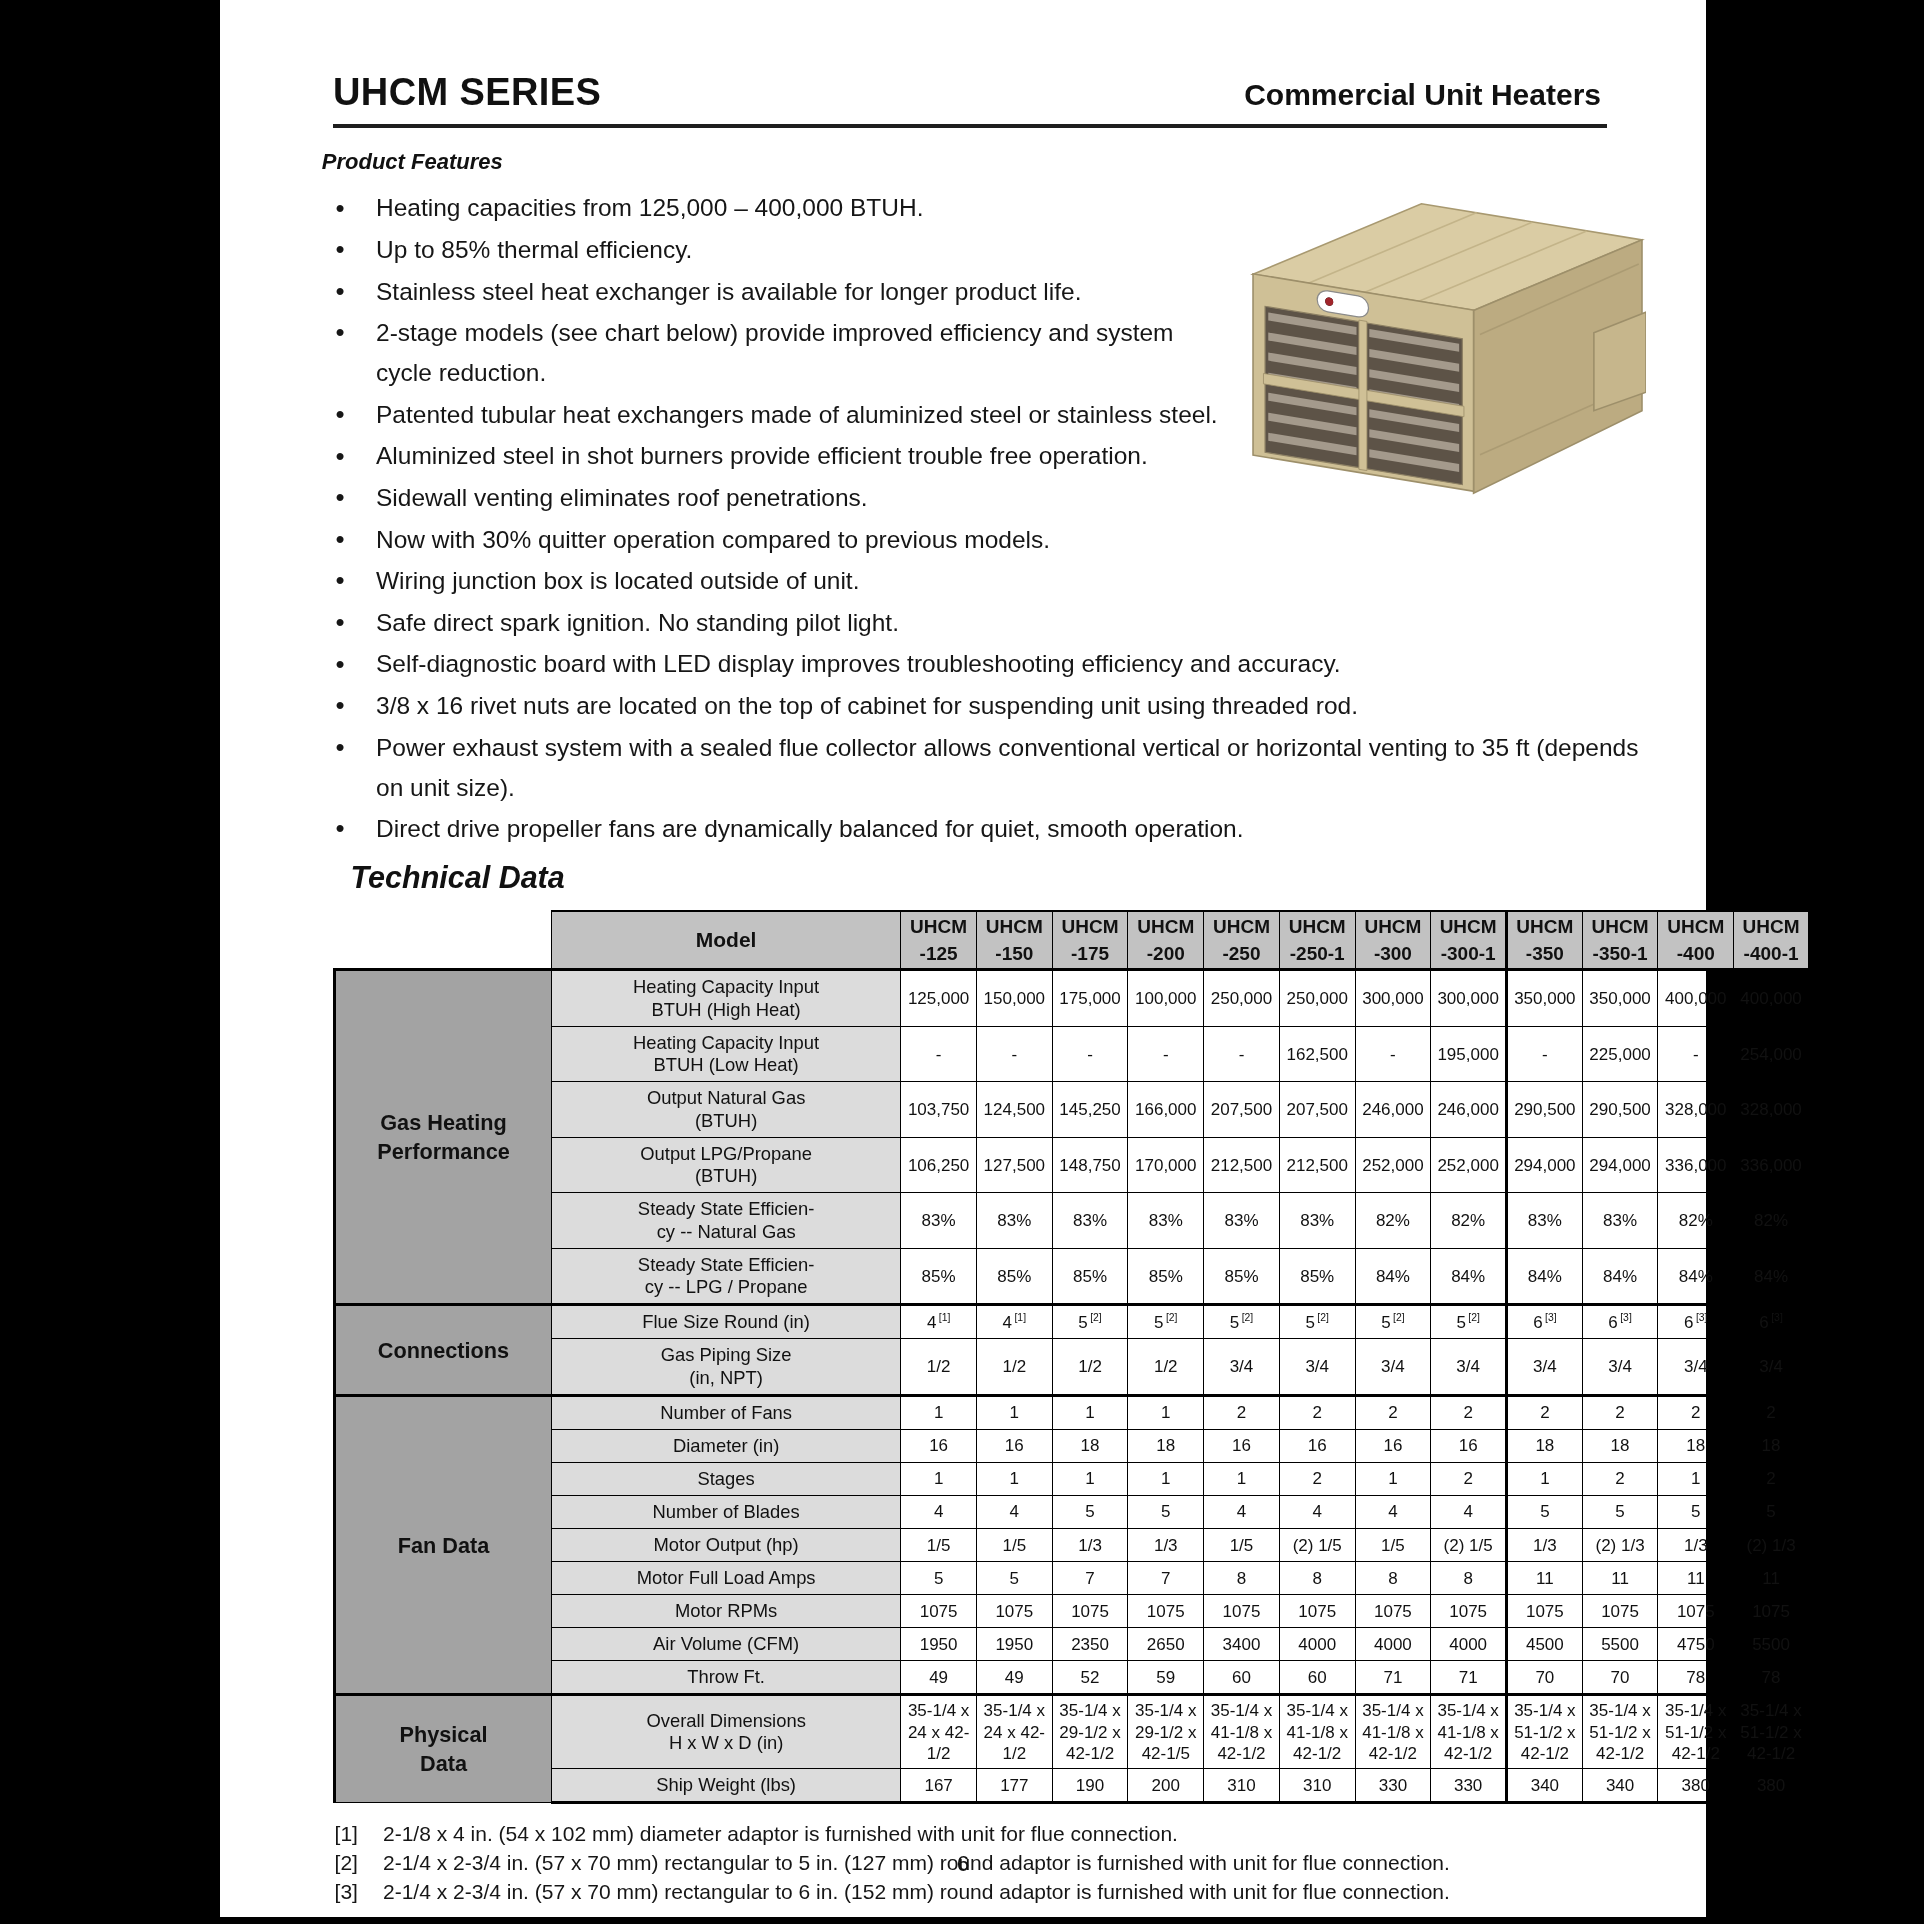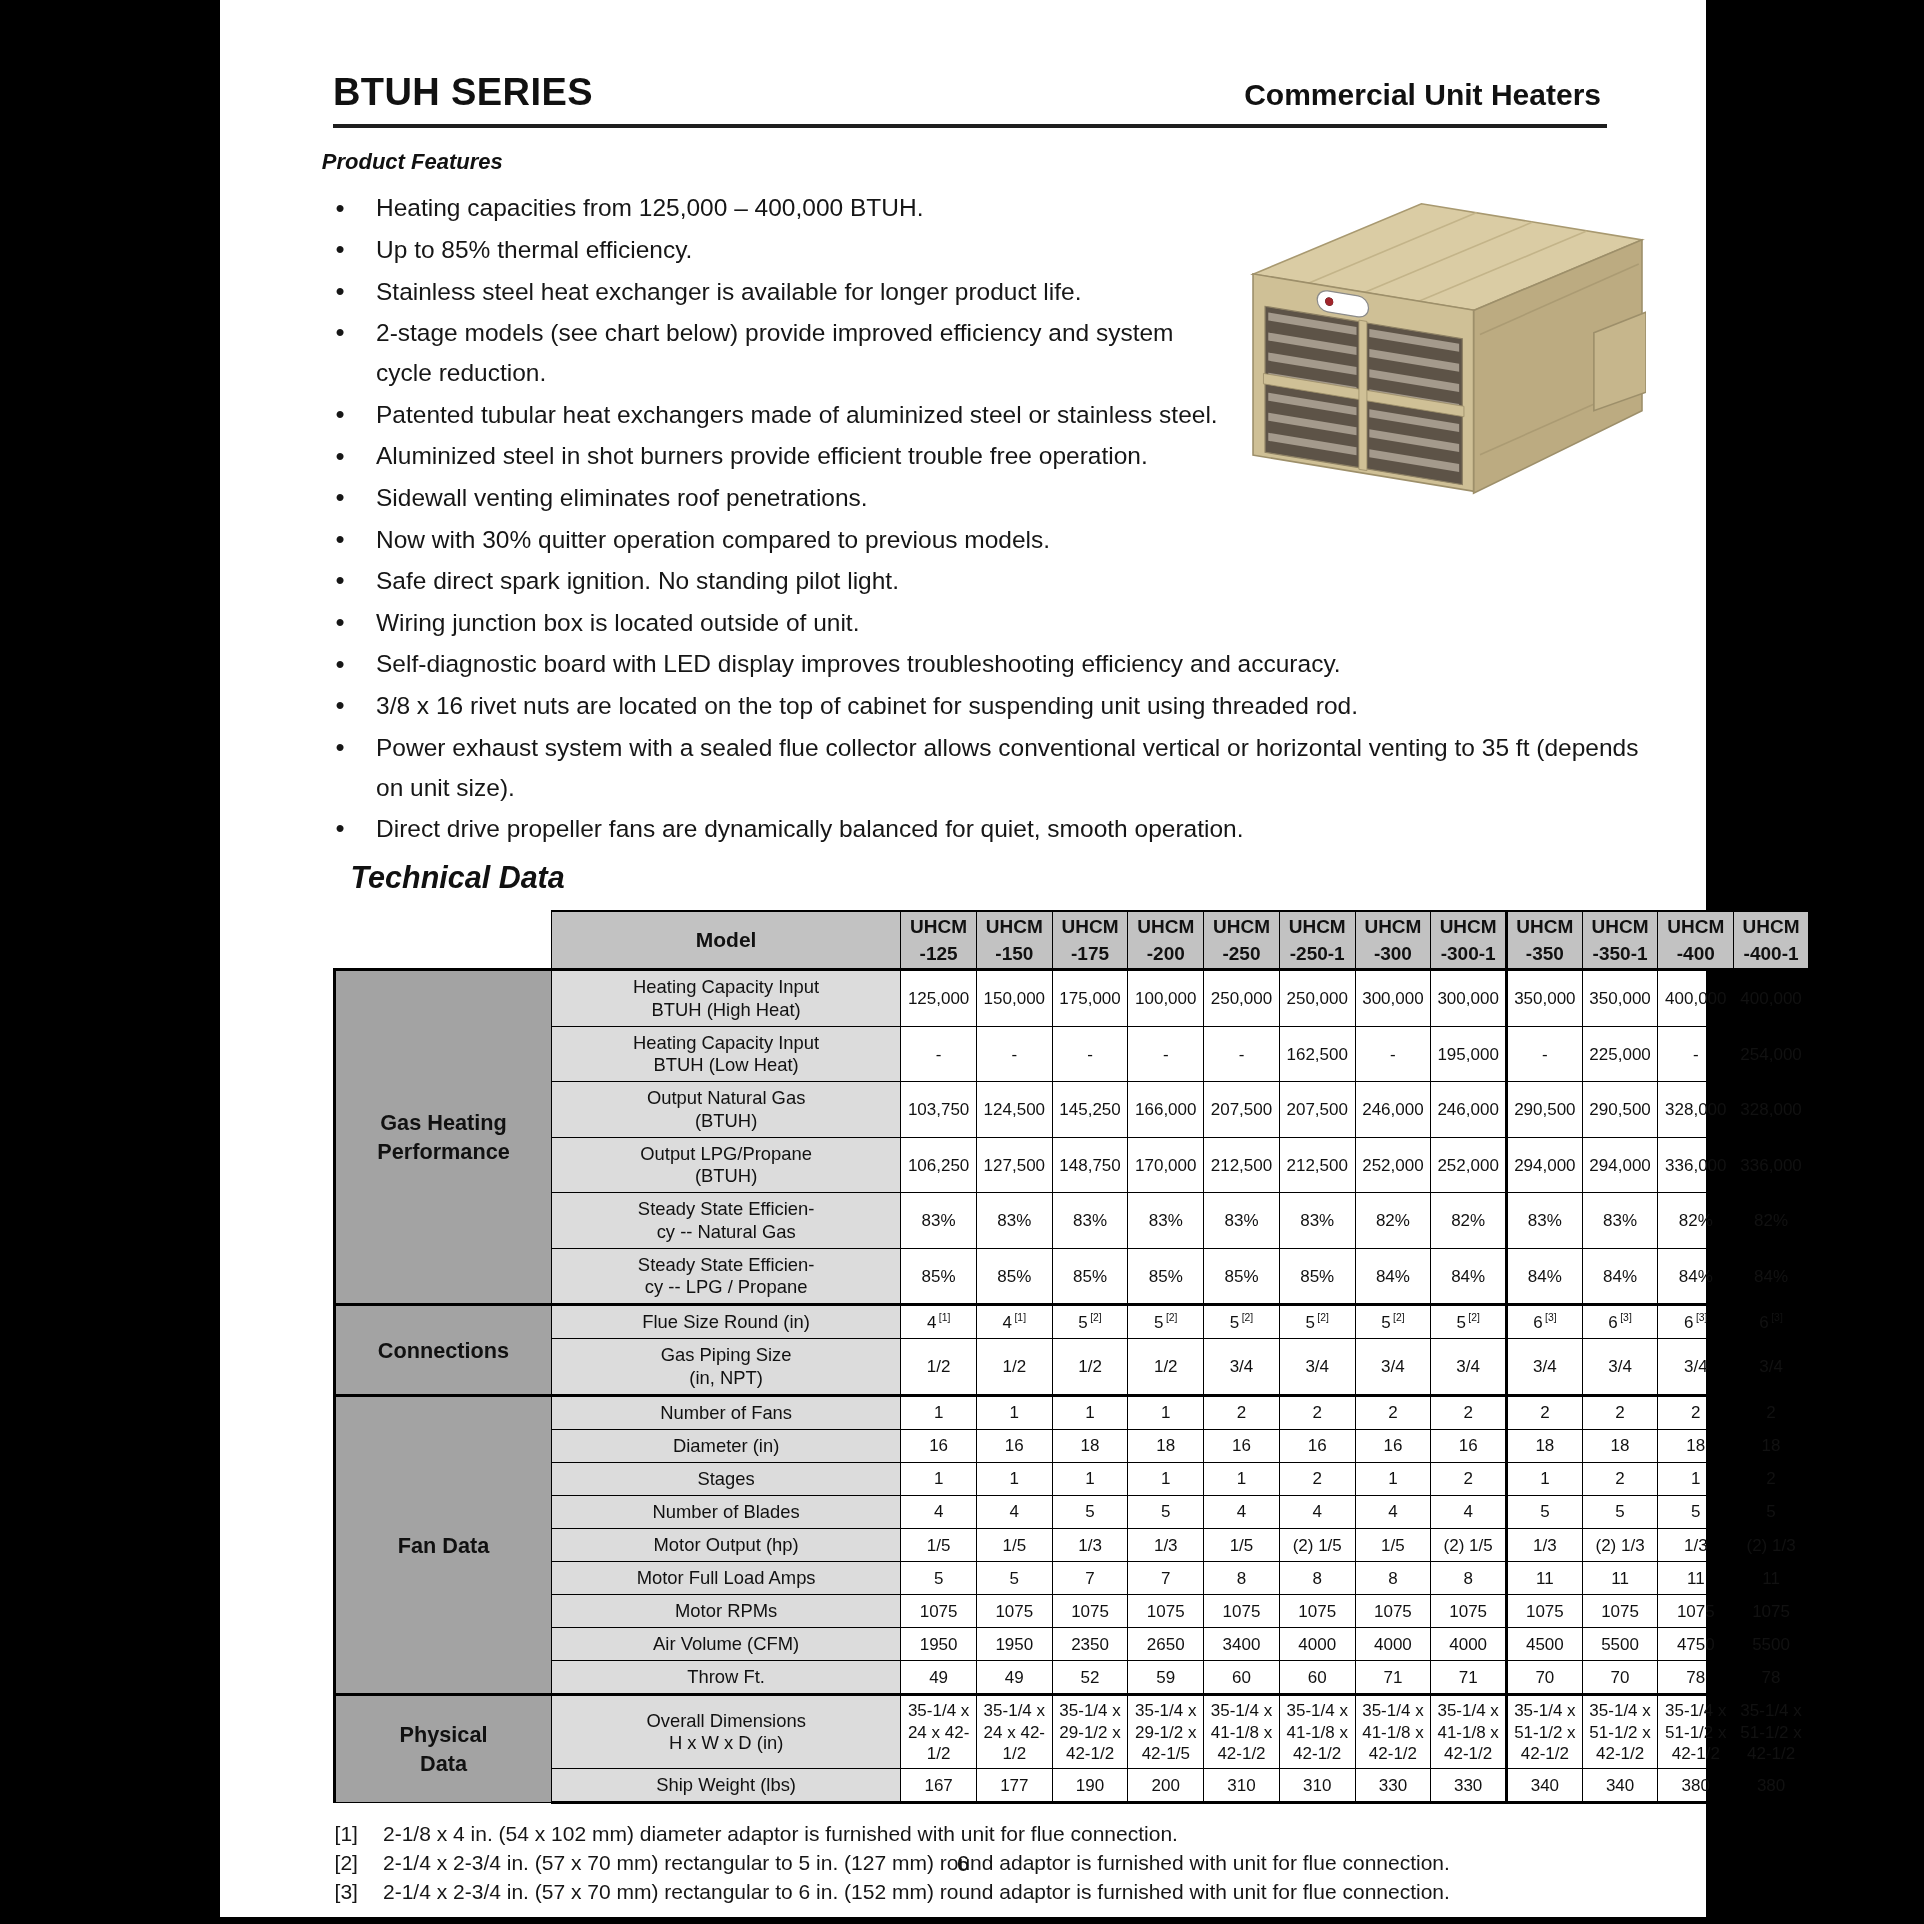--- a/index.html
+++ b/index.html
@@ -48,21 +48,21 @@
   .fmark{position:absolute;left:1.6px;}
   .page-num{position:absolute;left:0;width:1486px;text-align:center;top:1851px;font-size:22.5px;}
 </style>
 </head>
 <body>
 
 <div class="page">
   <div class="content">
 
     <div class="page-header">
-      <h1 class="title-left">BTUH SERIES</h1>
+      <h1 class="title-left">UHCM SERIES</h1>
       <div class="title-right">Commercial Unit Heaters</div>
     </div>
     <div class="rule"></div>
 
     <div class="features-heading">Product Features</div>
 
     <div class="features-body">
       <div class="product-image">
         <svg viewBox="0 0 505 390" width="405" height="313">
 
@@ -107,22 +107,22 @@
       </div>
       <ul class="features">
           <li class="feature">Heating capacities from 125,000 – 400,000 BTUH.</li>
           <li class="feature">Up to 85% thermal efficiency.</li>
           <li class="feature">Stainless steel heat exchanger is available for longer product life.</li>
           <li class="feature">2-stage models (see chart below) provide improved efficiency and system<br>cycle reduction.</li>
           <li class="feature">Patented tubular heat exchangers made of aluminized steel or stainless steel.</li>
           <li class="feature">Aluminized steel in shot burners provide efficient trouble free operation.</li>
           <li class="feature">Sidewall venting eliminates roof penetrations.</li>
           <li class="feature">Now with 30% quitter operation compared to previous models.</li>
+          <li class="feature">Wiring junction box is located outside of unit.</li>
           <li class="feature">Safe direct spark ignition.  No standing pilot light.</li>
-          <li class="feature">Wiring junction box is located outside of unit.</li>
           <li class="feature">Self-diagnostic board with LED display improves troubleshooting efficiency and accuracy.</li>
           <li class="feature">3/8 x 16 rivet nuts are located on the top of cabinet for suspending unit using threaded rod.</li>
           <li class="feature">Power exhaust system with a sealed flue collector allows conventional vertical or horizontal venting to 35 ft (depends<br>on unit size).</li>
           <li class="feature">Direct drive propeller fans are dynamically balanced for quiet, smooth operation.</li>
         </ul>
     </div>
 
     <div class="tech-heading">Technical Data</div>
 
     <table class="tech">

